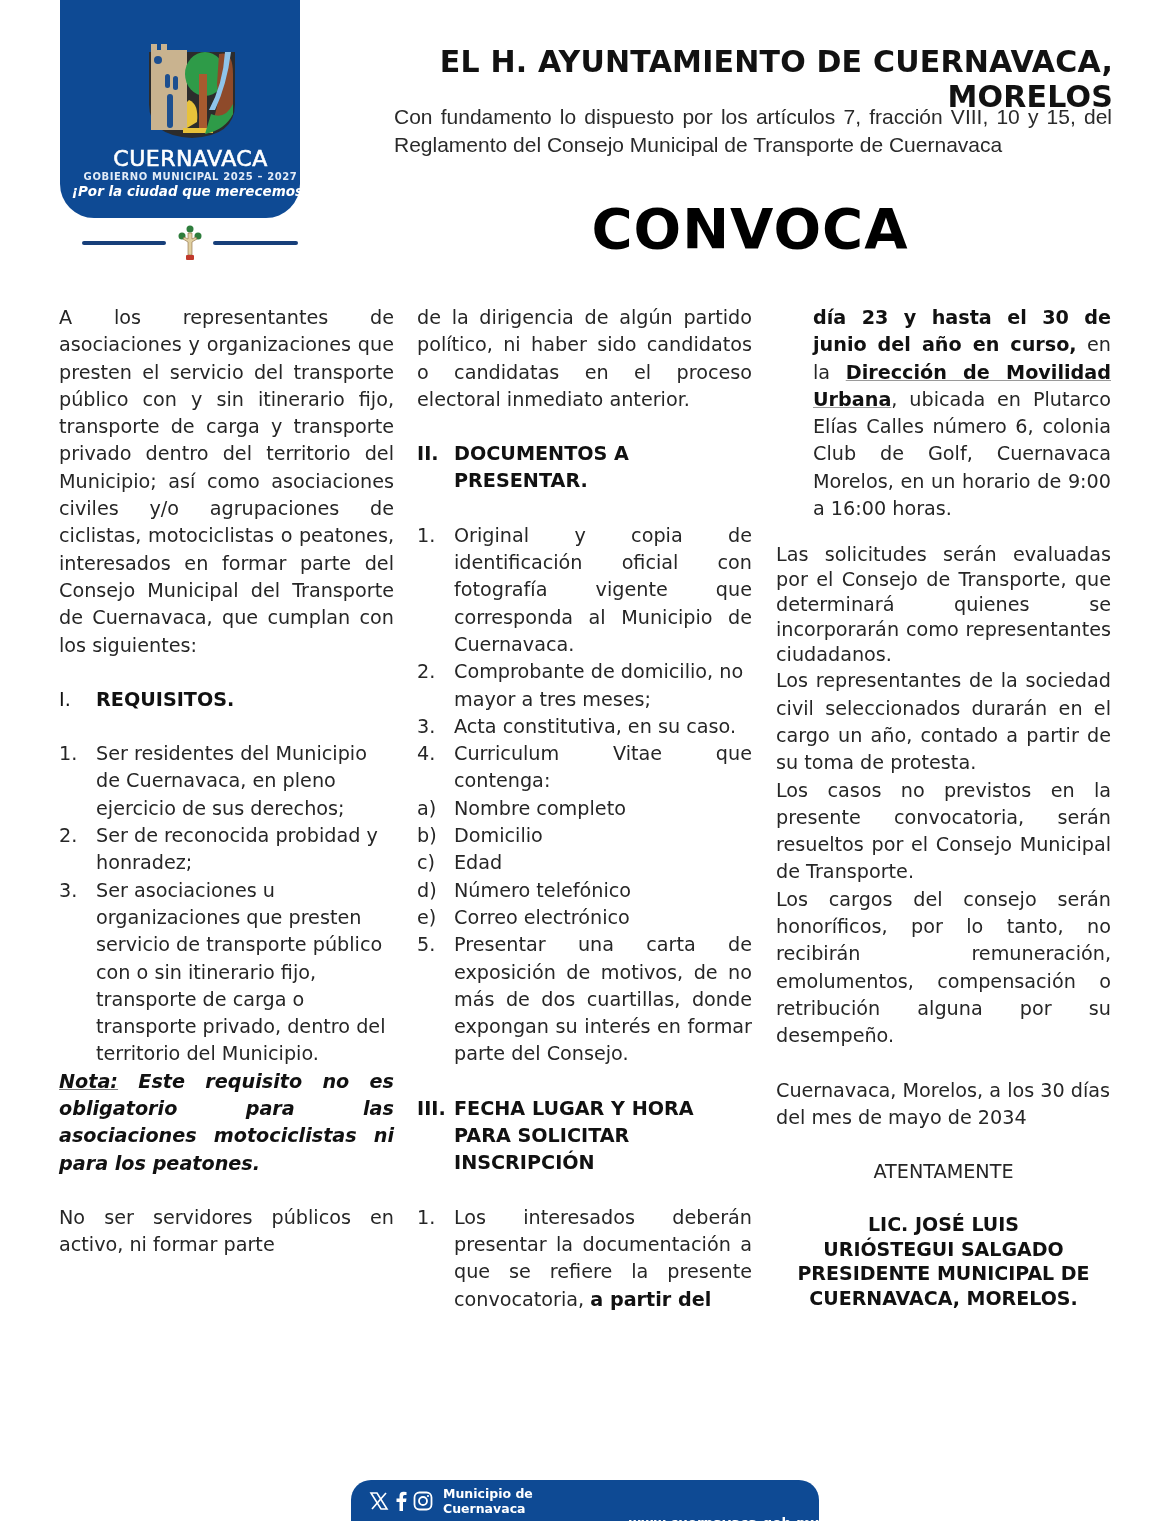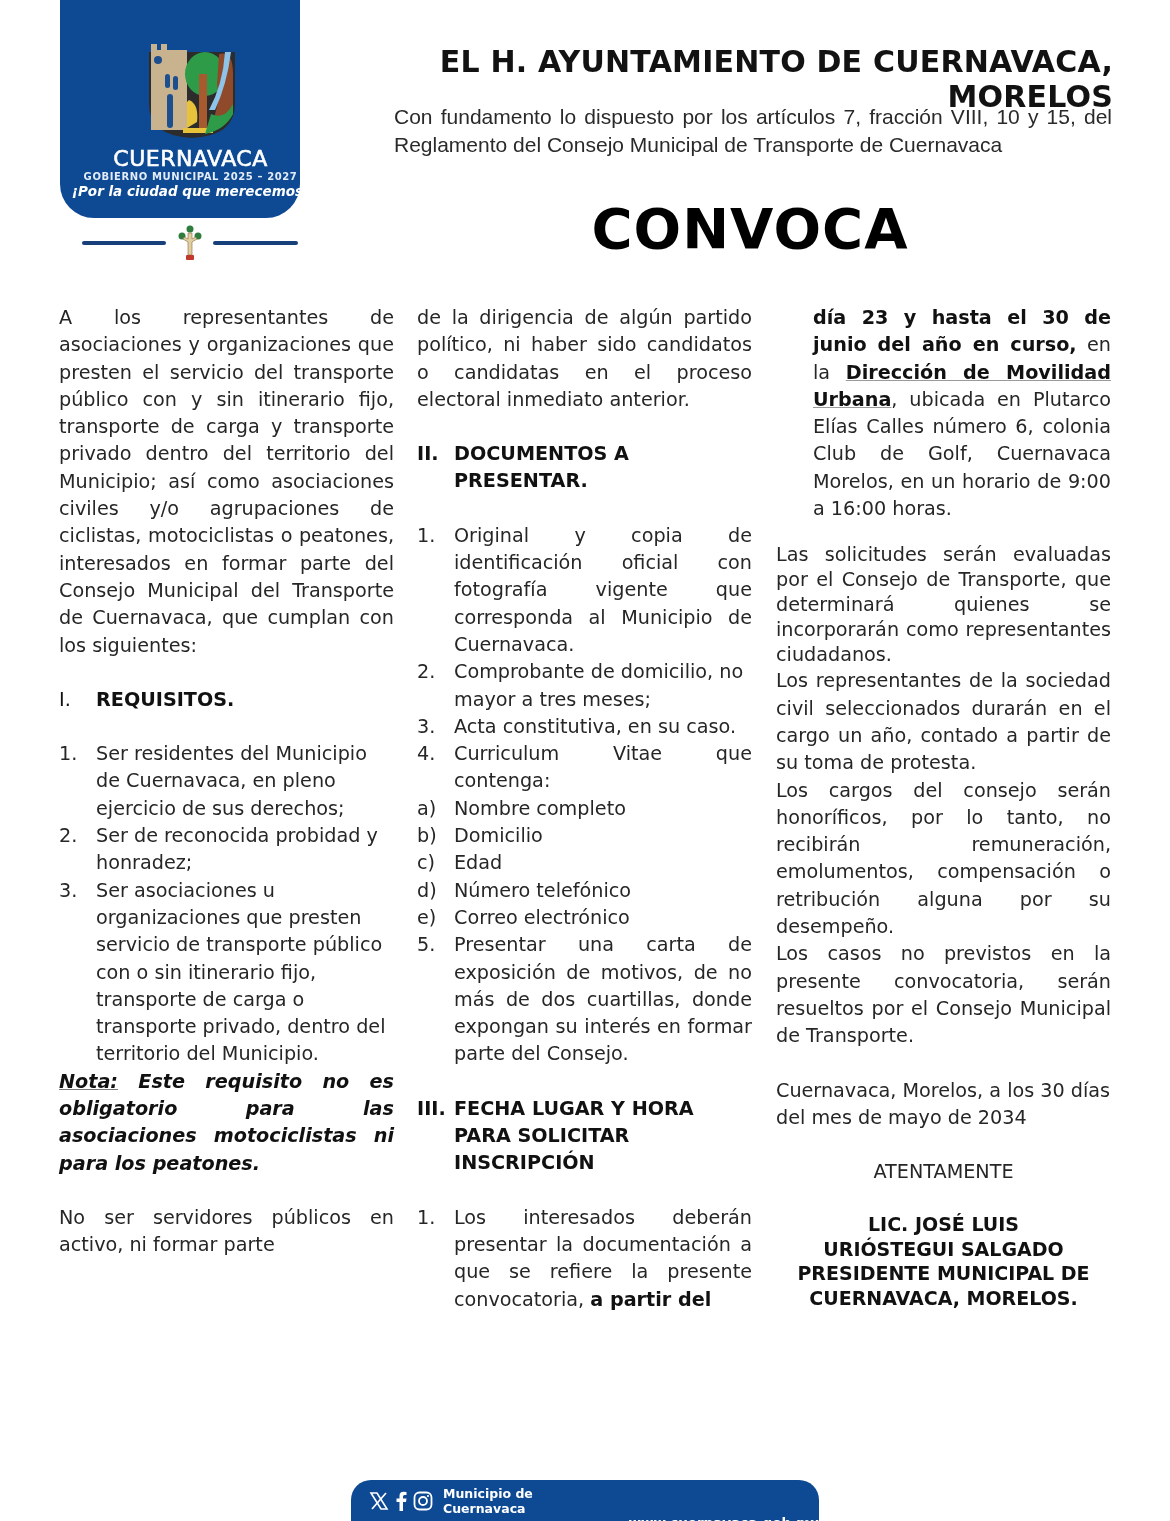--- a/index.html
+++ b/index.html
@@ -187,22 +187,22 @@
     <span class="mk">1.</span>
     <span class="tx j"><span>Los interesados deberán presentar la documentación a que se refiere la presente convocatoria, </span><span class="bold">a partir del</span></span>
   </div>
 </div>
 
 <div class="col col3">
   <p class="just" style="padding-left:37px"><span class="bold">día 23 y hasta el 30 de junio del año en curso,</span><span> en la </span><span class="bold ul">Dirección de Movilidad Urbana</span><span>, ubicada en Plutarco Elías Calles número 6, colonia Club de Golf, Cuernavaca Morelos, en un horario de 9:00 a 16:00 horas.</span></p>
   <div class="gap-s"></div>
   <p class="just2">Las solicitudes serán evaluadas por el Consejo de Transporte, que determinará quienes se incorporarán como representantes ciudadanos.</p>
   <p class="just">Los representantes de la sociedad civil seleccionados durarán en el cargo un año, contado a partir de su toma de protesta.</p>
+  <p class="just">Los casos no previstos en la presente convocatoria, serán resueltos por el Consejo Municipal de Transporte.</p>
   <p class="just">Los cargos del consejo serán honoríficos, por lo tanto, no recibirán remuneración, emolumentos, compensación o retribución alguna por su desempeño.</p>
-  <p class="just">Los casos no previstos en la presente convocatoria, serán resueltos por el Consejo Municipal de Transporte.</p>
   <div class="gap"></div>
   <p class="just" style="text-align:left">Cuernavaca, Morelos, a los 30 días del mes de mayo de 2034</p>
   <div class="gap"></div>
   <p class="center">ATENTAMENTE</p>
   <div class="gap"></div>
   <p class="signature">
     <span>LIC. JOSÉ LUIS</span><br>
     <span>URIÓSTEGUI SALGADO</span><br>
     <span>PRESIDENTE MUNICIPAL DE</span><br>
     <span>CUERNAVACA, MORELOS.</span>

